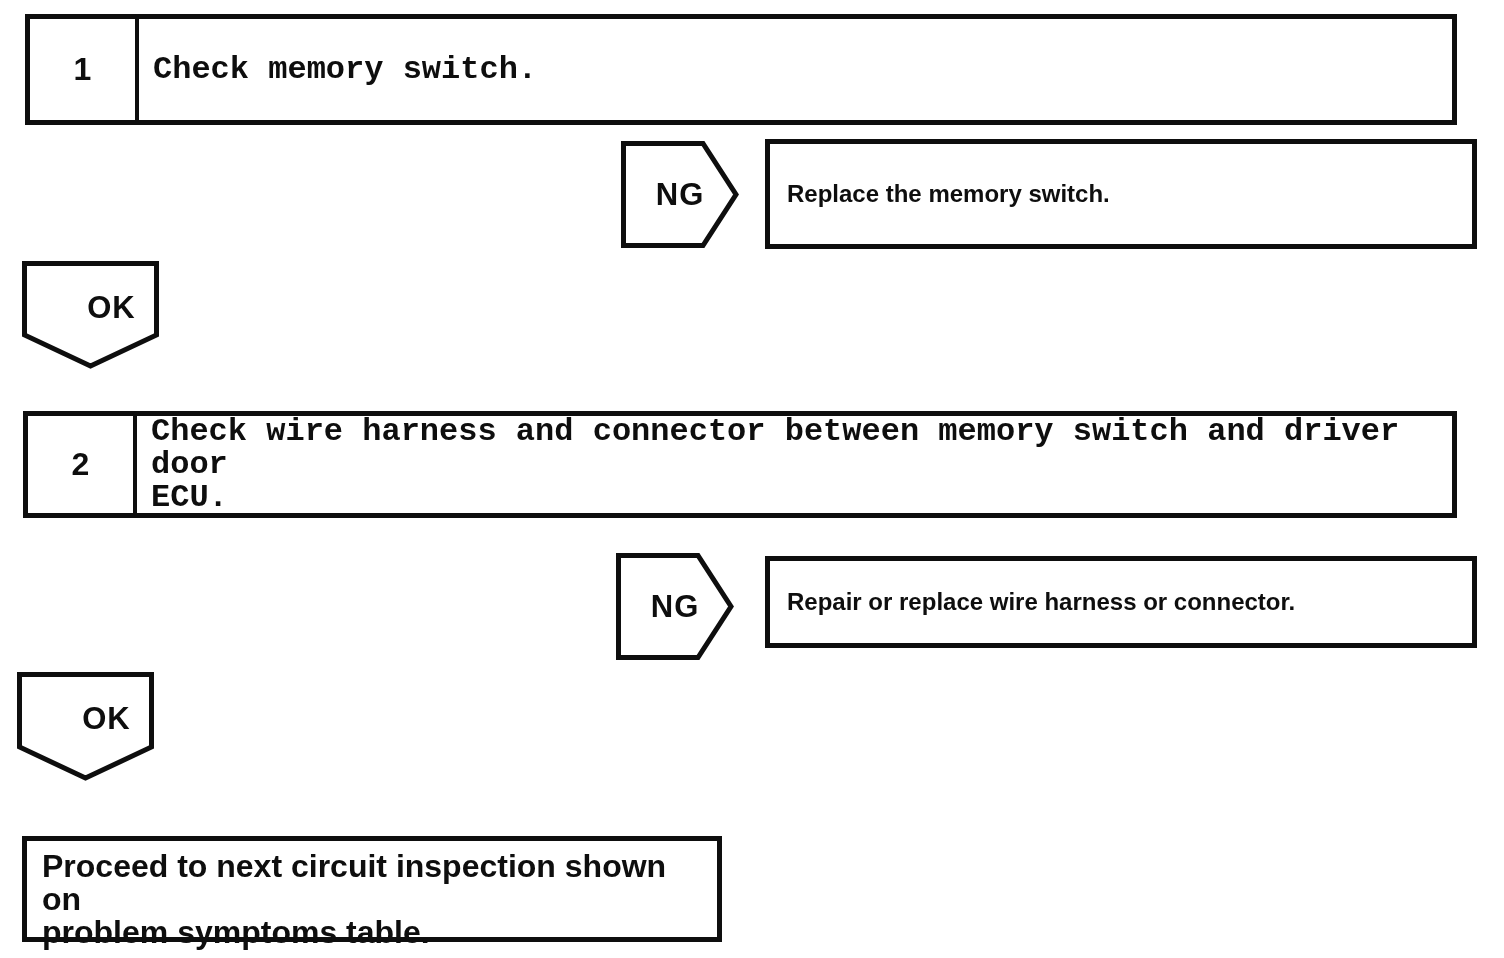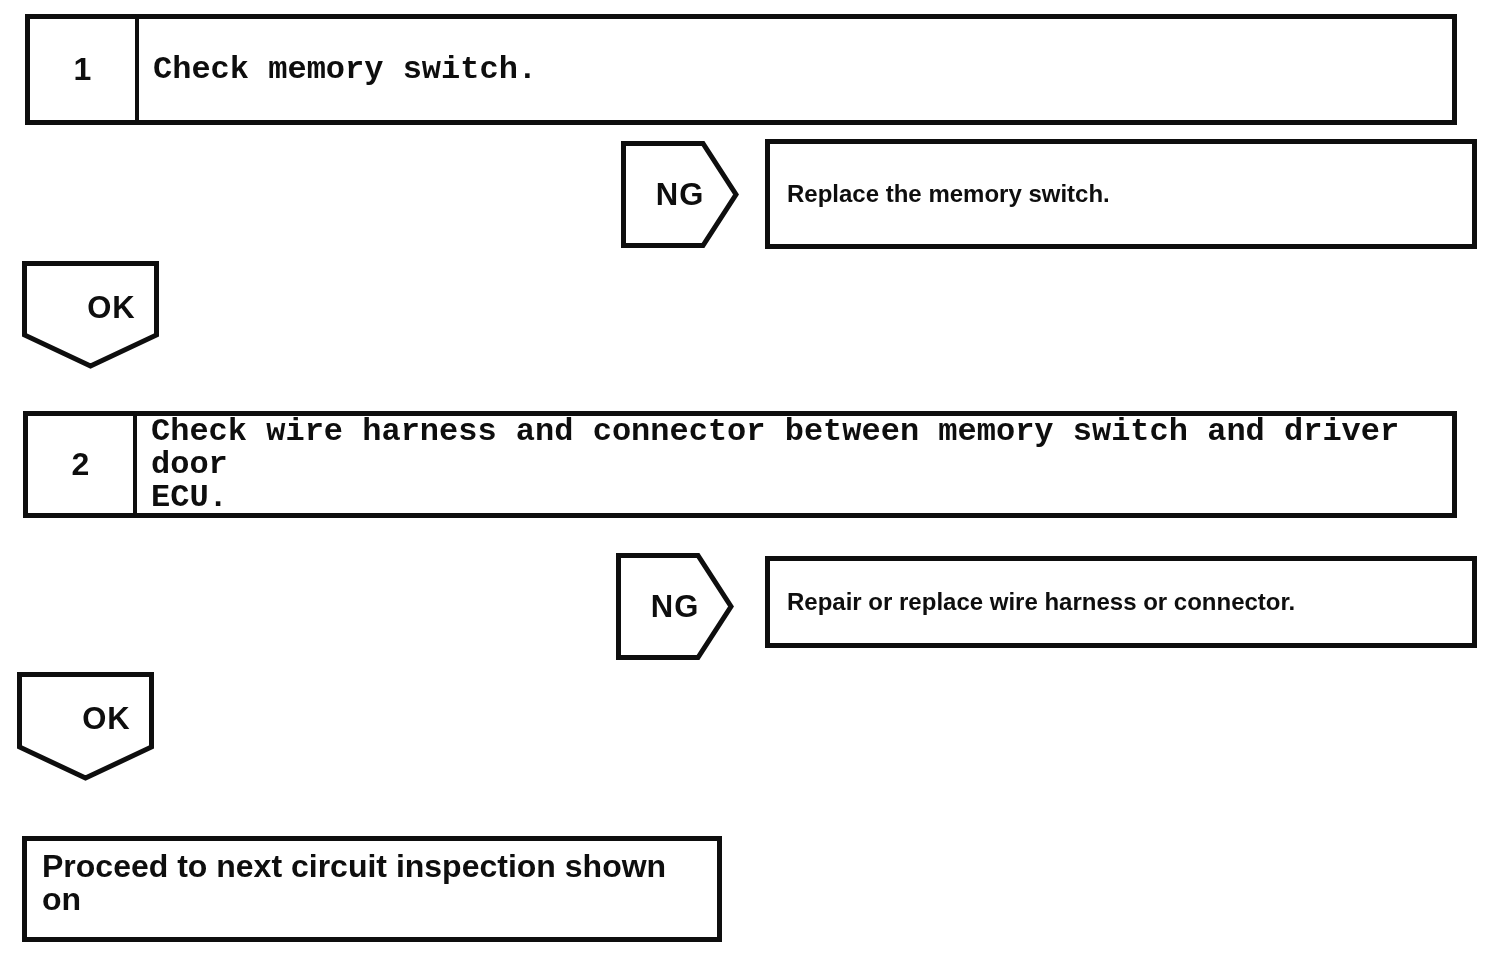--- a/index.html
+++ b/index.html
@@ -116,15 +116,16 @@
 
   <div class="shape" style="left:17px; top:672px; width:137px; height:109px;">
     <svg width="137" height="109" viewBox="0 0 137 109">
       <polygon points="2.5,2.5 134.5,2.5 134.5,75 68.5,106 2.5,75" fill="#ffffff" stroke="#0e0e0e" stroke-width="5" stroke-linejoin="miter"></polygon>
     </svg>
     <span class="lbl ok-lbl">OK</span>
   </div>
 
   <div class="box final-box" style="left:22px; top:836px; width:700px; height:106px;">
     <div>Proceed to next circuit inspection shown on</div>
+    <div>problem symptoms table.</div>
   </div>
 
 </div>
 
 </body></html>

